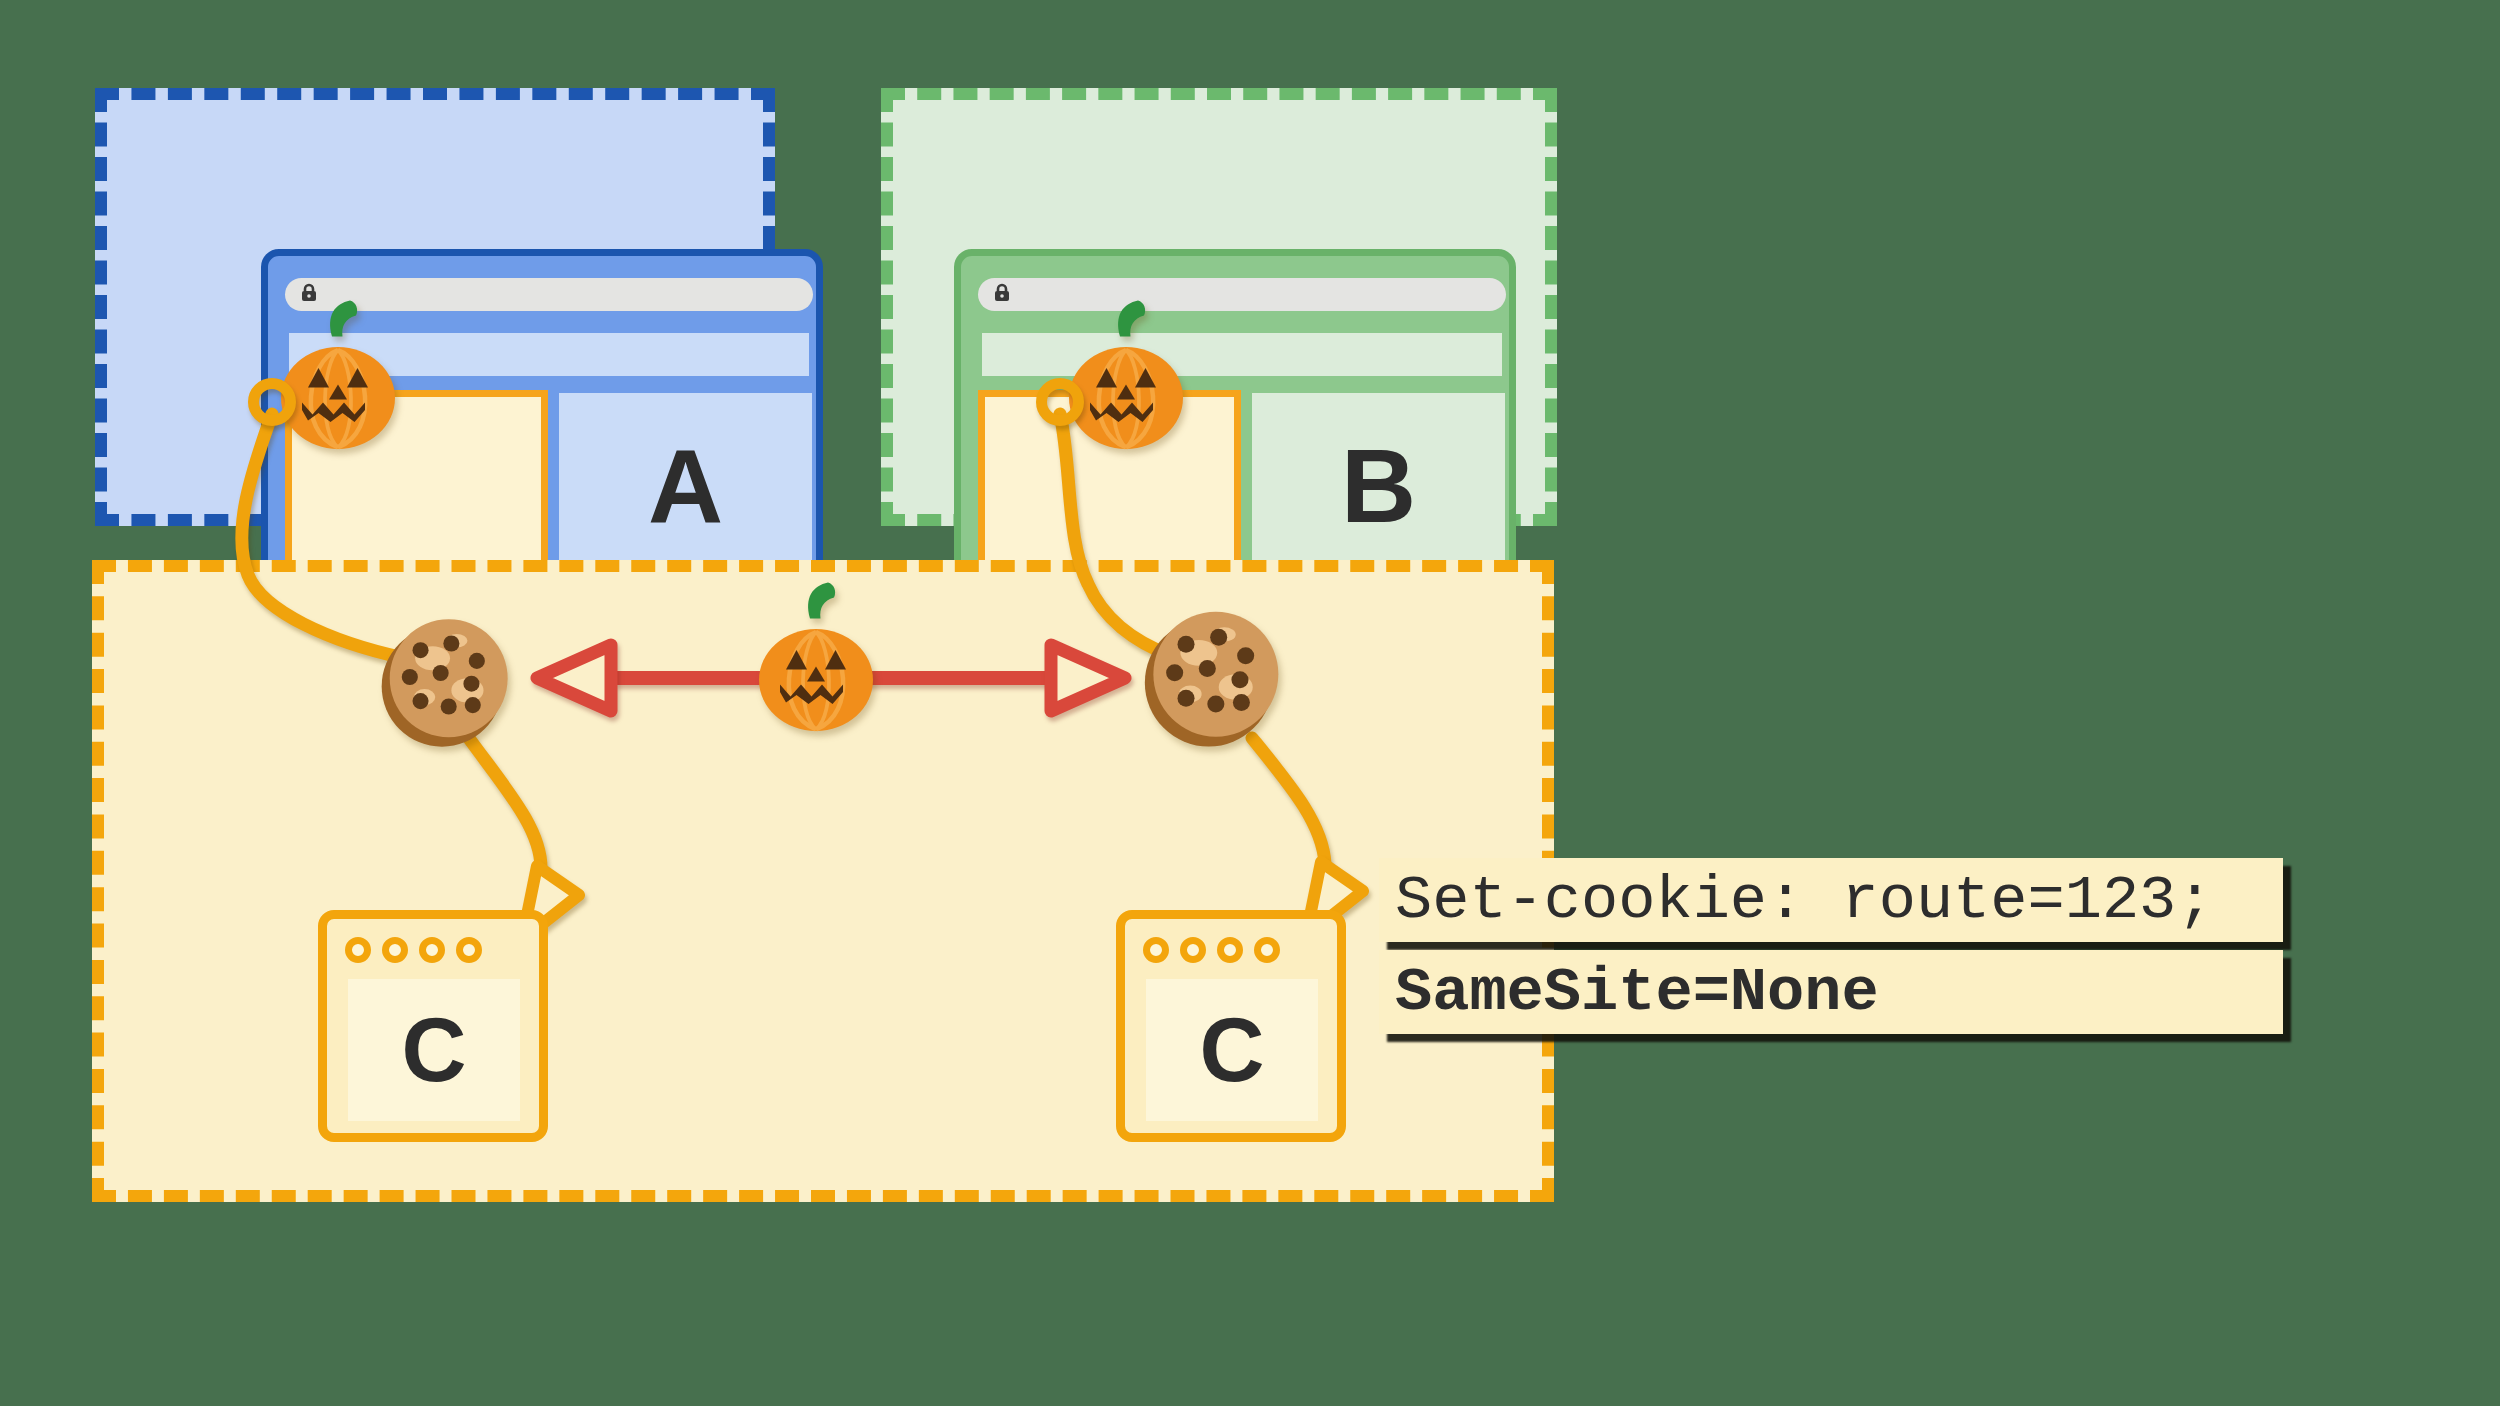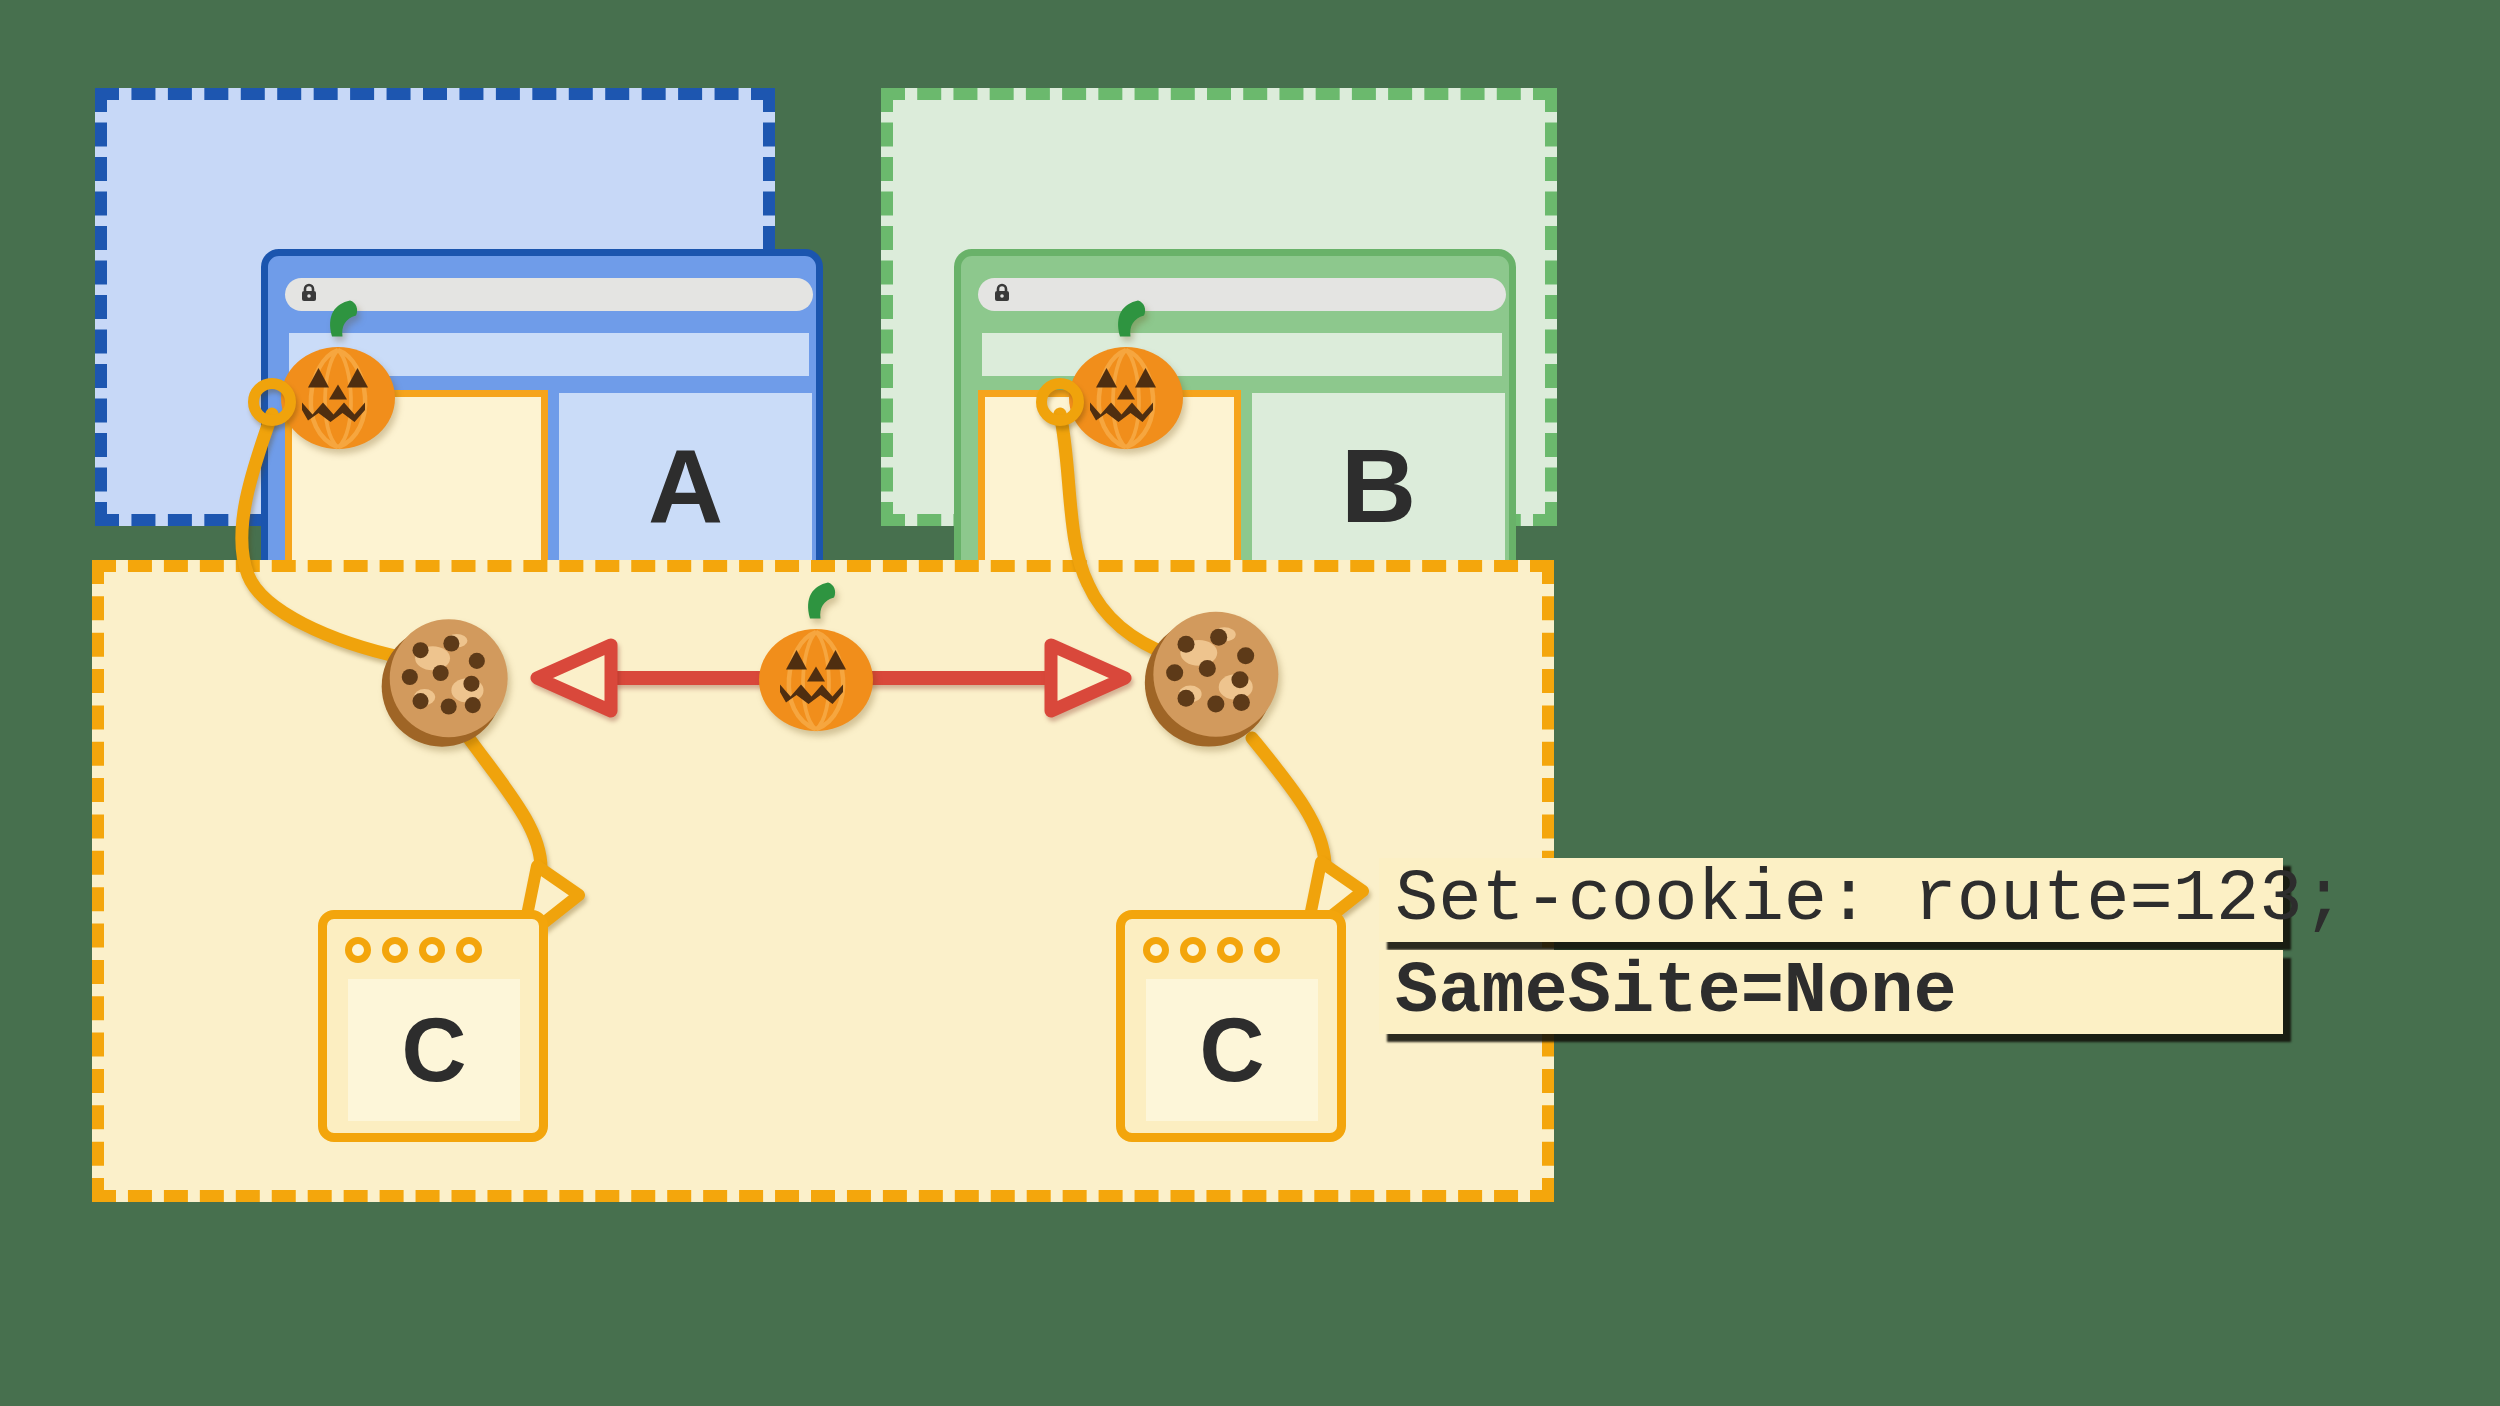--- a/index.html
+++ b/index.html
@@ -54,21 +54,21 @@
   .cbox-left{left:318px;top:910px;}
   .cbox-right{left:1116px;top:910px;}
   .cbox-dots{position:absolute;left:18px;top:18px;display:flex;gap:11px;}
   .cbox-dots span{width:12px;height:12px;border:7px solid var(--cbox_border);border-radius:50%;background:var(--cbox_inner);}
   .cbox-content{position:absolute;left:21px;top:60px;width:172px;height:142px;background:var(--cbox_inner);
         display:flex;align-items:center;justify-content:center;font-size:90px;font-weight:bold;color:var(--letter);}
 
   
   .codebox{position:absolute;left:1379px;width:904px;height:84px;background:var(--code_bg);
         box-shadow:8px 8px 2px rgba(20,20,12,.9);display:flex;align-items:center;padding-left:16px;box-sizing:border-box;
-        font-family:"Liberation Mono","DejaVu Sans Mono",monospace;font-size:72px;color:var(--code_text);white-space:pre;}
+        font-family:"Liberation Mono","DejaVu Sans Mono",monospace;font-size:62px;color:var(--code_text);white-space:pre;}
   .codebox .bold{font-weight:bold;text-align:right;}
   .codebox1{top:858px;}
   .codebox2{top:950px;}
 </style>
 </head>
 <body>
 
 <svg width="0" height="0" style="position:absolute">
   <defs>
     <g id="pumpkin-shape">

